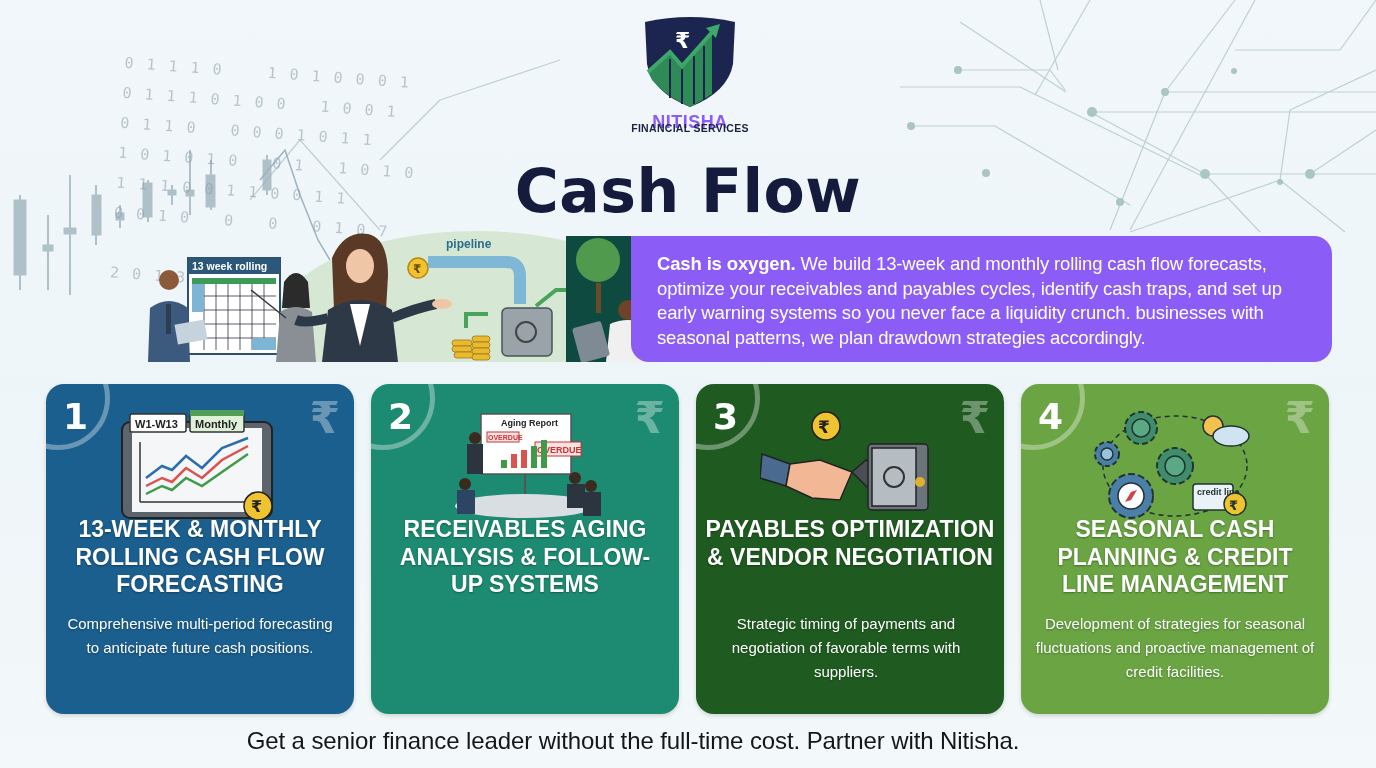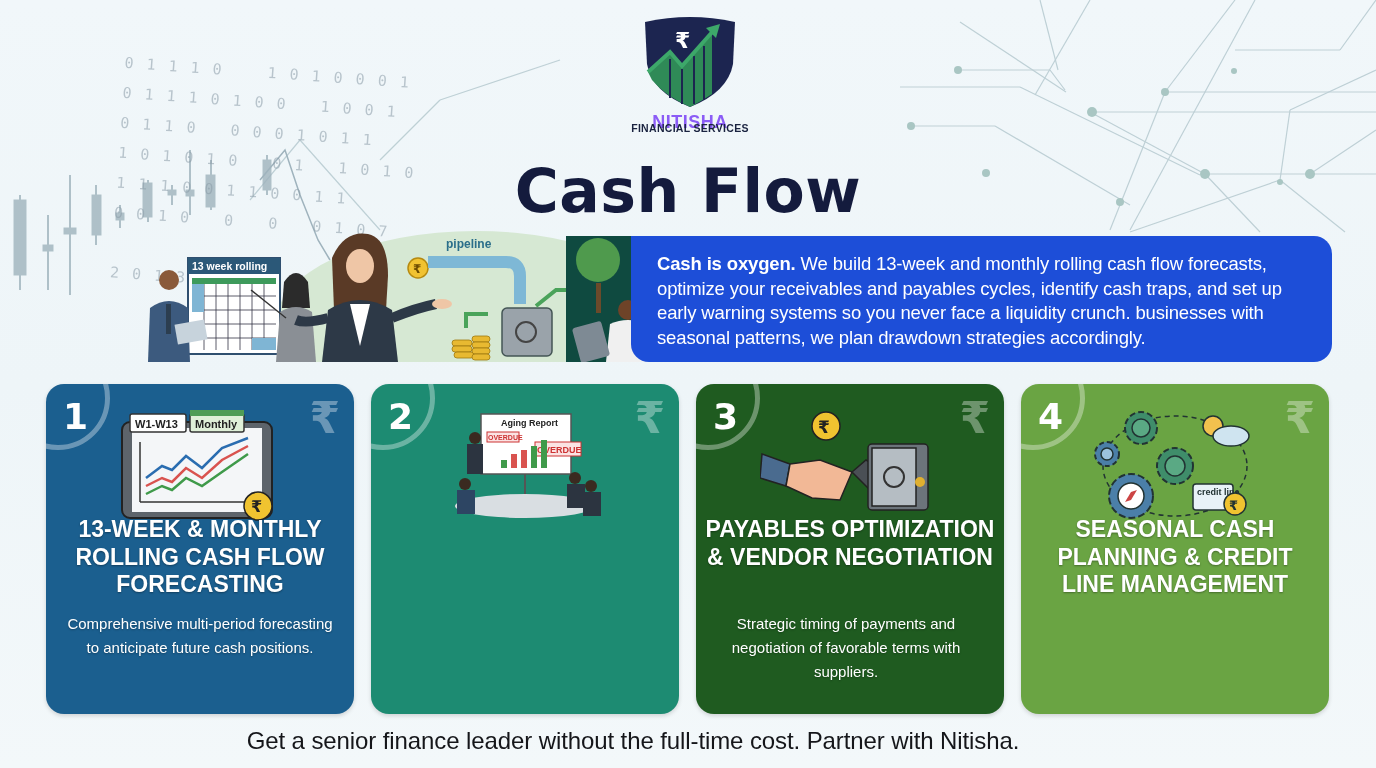--- a/index.html
+++ b/index.html
@@ -31,21 +31,21 @@
     font-family: "DejaVu Sans", sans-serif;
   }
   .hero {
     position: absolute; left: 136px; top: 228px; width: 1196px; height: 134px;
   }
   .hero-illustration {
     position: absolute; left: 0; top: 0; width: 520px; height: 134px;
   }
   .hero-panel {
     position: absolute; left: 495px; top: 8px; width: 701px; height: 126px;
-    background: #1d4ed8; border-radius: 0 18px 18px 18px;
+    background: #8b5cf6; border-radius: 0 18px 18px 18px;
     padding: 16px 18px 10px 26px; color: #fff; font-size: 18.5px; line-height: 24.5px;
     font-family: "Liberation Sans", sans-serif;
     letter-spacing: -0.15px;
   }
   .hero-panel b { font-weight: 700; }
   .cards {
     position: absolute; left: 46px; top: 384px; width: 1284px; height: 330px;
     display: flex; gap: 17px;
   }
   .card {
@@ -308,20 +308,21 @@
       <ellipse cx="90" cy="104" rx="70" ry="12" fill="#d9dee2"></ellipse>
       <circle cx="40" cy="36" r="6" fill="#3a2a20"></circle>
         <rect x="32" y="42" width="16" height="30" fill="#2c3440"></rect>
       <circle cx="30" cy="82" r="6" fill="#3a2a20"></circle>
         <rect x="22" y="88" width="18" height="24" fill="#2d4563"></rect>
       <circle cx="140" cy="76" r="6" fill="#3a2a20"></circle>
         <rect x="132" y="82" width="18" height="24" fill="#2c3440"></rect>
       <circle cx="156" cy="84" r="6" fill="#3a2a20"></circle>
         <rect x="148" y="90" width="18" height="24" fill="#2c3440"></rect>
     </svg>
+    <div class="ctitle" style="left:22px;right:22px;">RECEIVABLES AGING ANALYSIS &amp; FOLLOW-UP SYSTEMS</div>
   </div>
 
   <div class="card c3">
     <div class="ring"></div>
     <div class="num">3</div>
     <div class="rupee">₹</div>
     <svg class="illus" viewBox="0 0 180 120">
       <circle cx="66" cy="24" r="14" fill="#f0c330" stroke="#222" stroke-width="1.5"></circle>
       <text x="58" y="31" font-size="17" font-weight="700" fill="#222" font-family="DejaVu Sans, sans-serif">₹</text>
       <path d="M2 52 L30 62 L26 84 L0 76 Z" fill="#4a6b8f" stroke="#222" stroke-width="1.5"></path>
@@ -352,17 +353,18 @@
       <circle cx="46" cy="94" r="13" fill="#fff" stroke="#233" stroke-width="1.5"></circle>
       <polygon points="40,100 46,90 52,88 46,98" fill="#c44"></polygon>
       <circle cx="128" cy="24" r="10" fill="#f2c14e" stroke="#233" stroke-width="1.5"></circle>
       <ellipse cx="146" cy="34" rx="18" ry="10" fill="#cfe4f0" stroke="#233" stroke-width="1.5"></ellipse>
       <rect x="108" y="82" width="40" height="26" rx="3" fill="#e8f2f7" stroke="#233" stroke-width="1.5"></rect>
       <text x="112" y="93" font-size="9" font-weight="700" fill="#233" font-family="Liberation Sans, sans-serif">credit line</text>
       <circle cx="150" cy="102" r="11" fill="#f0c330" stroke="#233" stroke-width="1.5"></circle>
       <text x="144" y="108" font-size="13" font-weight="700" fill="#233" font-family="DejaVu Sans, sans-serif">₹</text>
     </svg>
     <div class="ctitle" style="left:30px;right:30px;">SEASONAL CASH PLANNING &amp; CREDIT LINE MANAGEMENT</div>
+    <div class="cdesc" style="top:228px;left:12px;right:12px;">Development of strategies for seasonal fluctuations and proactive management of credit facilities.</div>
   </div>
 
 </div>
 
 <div class="footer">Get a senior finance leader without the full-time cost. Partner with Nitisha.</div>
 
 </body></html>

